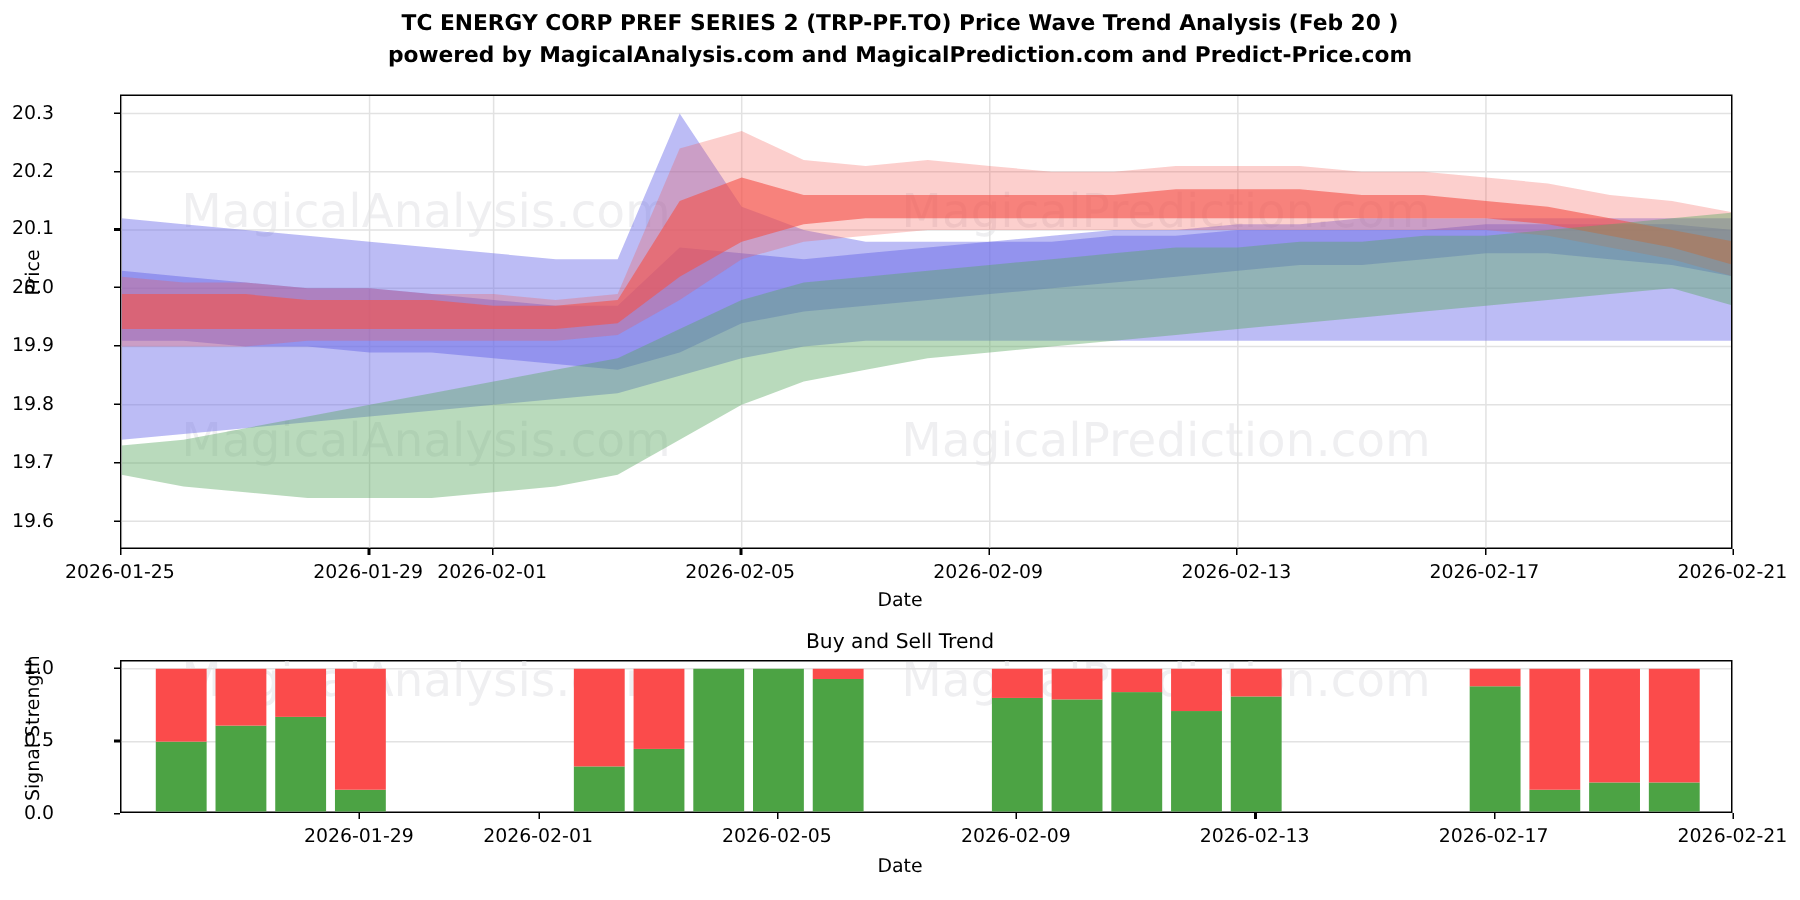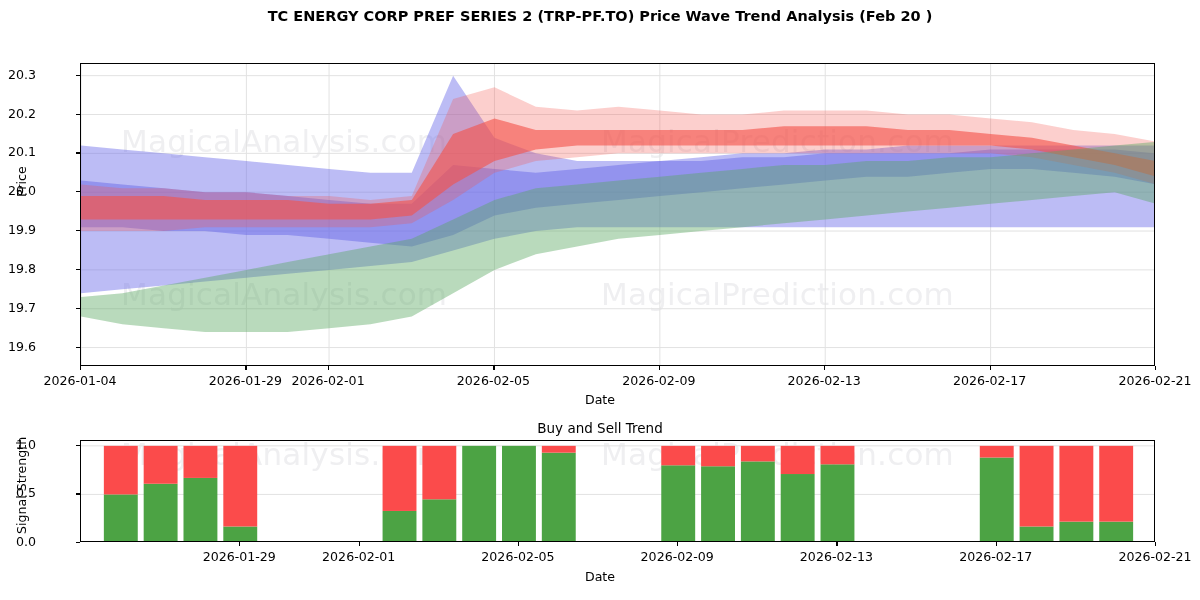--- a/index.html
+++ b/index.html
@@ -32,20 +32,21 @@
   #sig-xlabel{left:0;top:569px;width:1200px;text-align:center;}
   .sig-ytick-lbl{position:absolute;right:1164px;font-size:12.6px;text-align:right;width:120px;transform:translateY(-8px);color:#000;}
 </style>
 </head>
 <body>
 
 <div id="root">
 
   <div class="title-block">
     <div class="title-line">TC ENERGY CORP PREF SERIES 2 (TRP-PF.TO) Price Wave Trend Analysis (Feb 20 )</div>
+    <div class="title-line">powered by MagicalAnalysis.com and MagicalPrediction.com and Predict-Price.com</div>
   </div>
 
   <div id="price-panel">
     <div id="price-frame">
       <div id="price-wm-layer">
           <div class="wm" style="left: 40px; top: 59px;">MagicalAnalysis.com</div>
           <div class="wm" style="left: 520px; top: 59px;">MagicalPrediction.com</div>
           <div class="wm" style="left: 40px; top: 212px;">MagicalAnalysis.com</div>
           <div class="wm" style="left: 520px; top: 212px;">MagicalPrediction.com</div>
         </div>
@@ -84,21 +85,21 @@
       <div class="ytick-lbl" style="top: 230.038px;">19.9</div>
       <div class="ytick-mark" style="left: 76px; top: 230.038px;"></div>
       <div class="ytick-lbl" style="top: 191.192px;">20.0</div>
       <div class="ytick-mark" style="left: 76px; top: 191.192px;"></div>
       <div class="ytick-lbl" style="top: 152.346px;">20.1</div>
       <div class="ytick-mark" style="left: 76px; top: 152.346px;"></div>
       <div class="ytick-lbl" style="top: 113.5px;">20.2</div>
       <div class="ytick-mark" style="left: 76px; top: 113.5px;"></div>
       <div class="ytick-lbl" style="top: 74.6538px;">20.3</div>
       <div class="ytick-mark" style="left: 76px; top: 74.6538px;"></div>
-      <div class="xtick-lbl" style="left: 80px; top: 373px;">2026-01-04</div>
+      <div class="xtick-lbl" style="left: 80px; top: 373px;">2026-01-25</div>
       <div class="xtick-mark" style="left: 80px; top: 366px;"></div>
       <div class="xtick-lbl" style="left: 245.385px; top: 373px;">2026-01-29</div>
       <div class="xtick-mark" style="left: 245.385px; top: 366px;"></div>
       <div class="xtick-lbl" style="left: 328.077px; top: 373px;">2026-02-01</div>
       <div class="xtick-mark" style="left: 328.077px; top: 366px;"></div>
       <div class="xtick-lbl" style="left: 493.462px; top: 373px;">2026-02-05</div>
       <div class="xtick-mark" style="left: 493.462px; top: 366px;"></div>
       <div class="xtick-lbl" style="left: 658.846px; top: 373px;">2026-02-09</div>
       <div class="xtick-mark" style="left: 658.846px; top: 366px;"></div>
       <div class="xtick-lbl" style="left: 824.231px; top: 373px;">2026-02-13</div>

